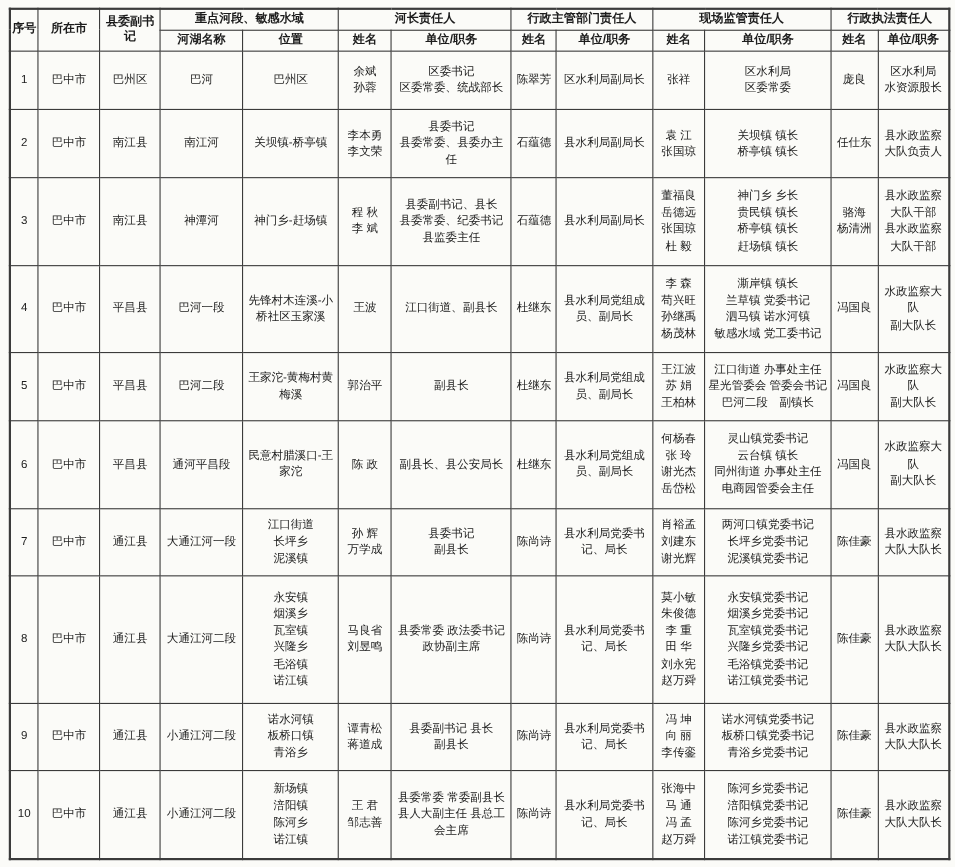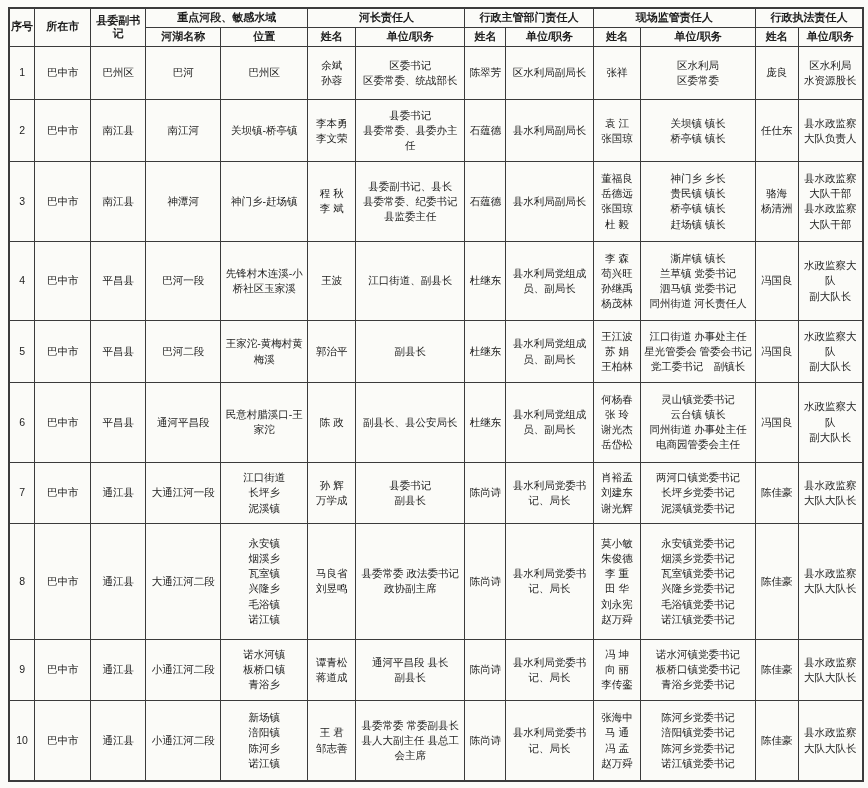--- a/index.html
+++ b/index.html
@@ -266,22 +266,22 @@
           </td>
           <td>
             <span class="ln">李 森</span>
             <span class="ln">苟兴旺</span>
             <span class="ln">孙继禹</span>
             <span class="ln">杨茂林</span>
           </td>
           <td>
             <span class="ln">澌岸镇 镇长</span>
             <span class="ln">兰草镇 党委书记</span>
-            <span class="ln">泗马镇 党委书记</span>
-            <span class="ln">同州街道 河长责任人</span>
+            <span class="ln">泗马镇 诺水河镇</span>
+            <span class="ln">敏感水域 党工委书记</span>
           </td>
           <td>
             <span class="ln">冯国良</span>
           </td>
           <td>
             <span class="ln">水政监察大队</span>
             <span class="ln">副大队长</span>
           </td>
         </tr>
         <tr>
@@ -313,21 +313,21 @@
             <span class="ln">县水利局党组成员、副局长</span>
           </td>
           <td>
             <span class="ln">王江波</span>
             <span class="ln">苏 娟</span>
             <span class="ln">王柏林</span>
           </td>
           <td>
             <span class="ln">江口街道 办事处主任</span>
             <span class="ln">星光管委会 管委会书记</span>
-            <span class="ln">党工委书记　副镇长</span>
+            <span class="ln">巴河二段　副镇长</span>
           </td>
           <td>
             <span class="ln">冯国良</span>
           </td>
           <td>
             <span class="ln">水政监察大队</span>
             <span class="ln">副大队长</span>
           </td>
         </tr>
         <tr>
@@ -501,21 +501,21 @@
           <td>
             <span class="ln">诺水河镇</span>
             <span class="ln">板桥口镇</span>
             <span class="ln">青浴乡</span>
           </td>
           <td>
             <span class="ln">谭青松</span>
             <span class="ln">蒋道成</span>
           </td>
           <td>
-            <span class="ln">通河平昌段 县长</span>
+            <span class="ln">县委副书记 县长</span>
             <span class="ln">副县长</span>
           </td>
           <td>
             <span class="ln">陈尚诗</span>
           </td>
           <td>
             <span class="ln">县水利局党委书记、局长</span>
           </td>
           <td>
             <span class="ln">冯 坤</span>

